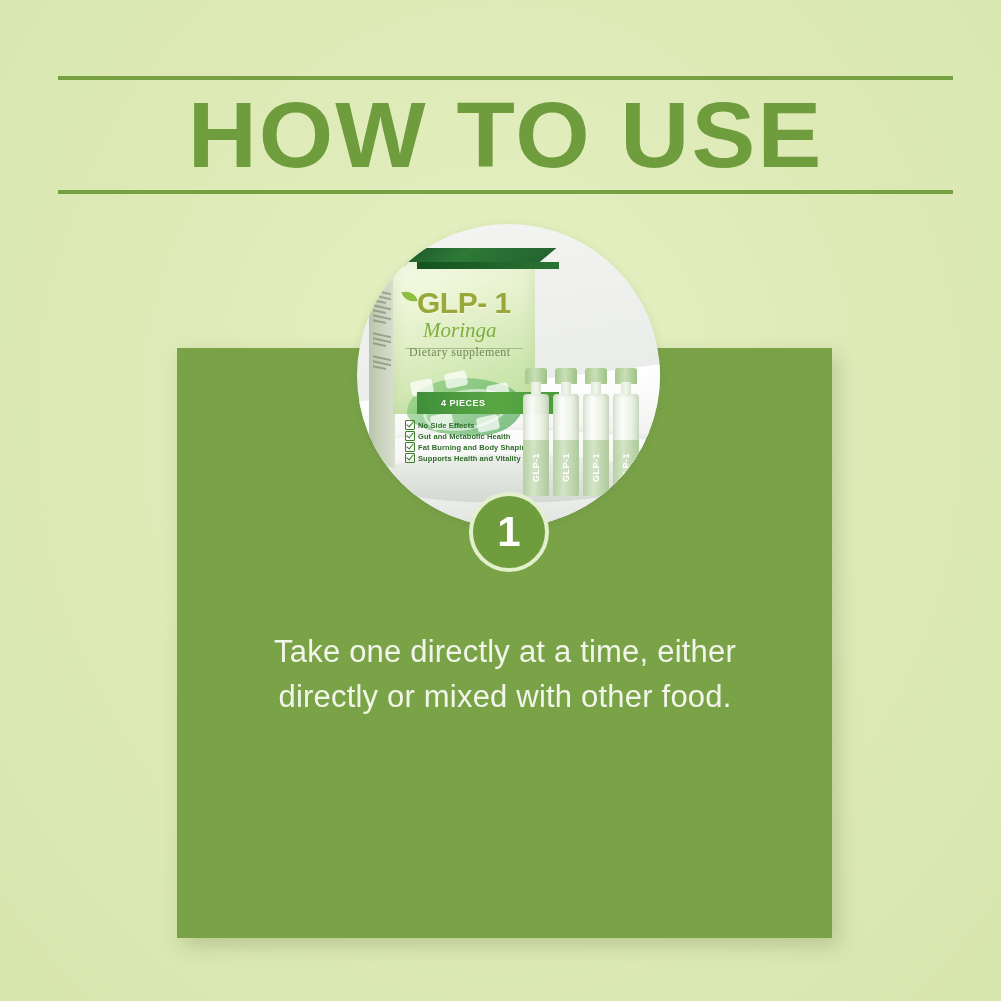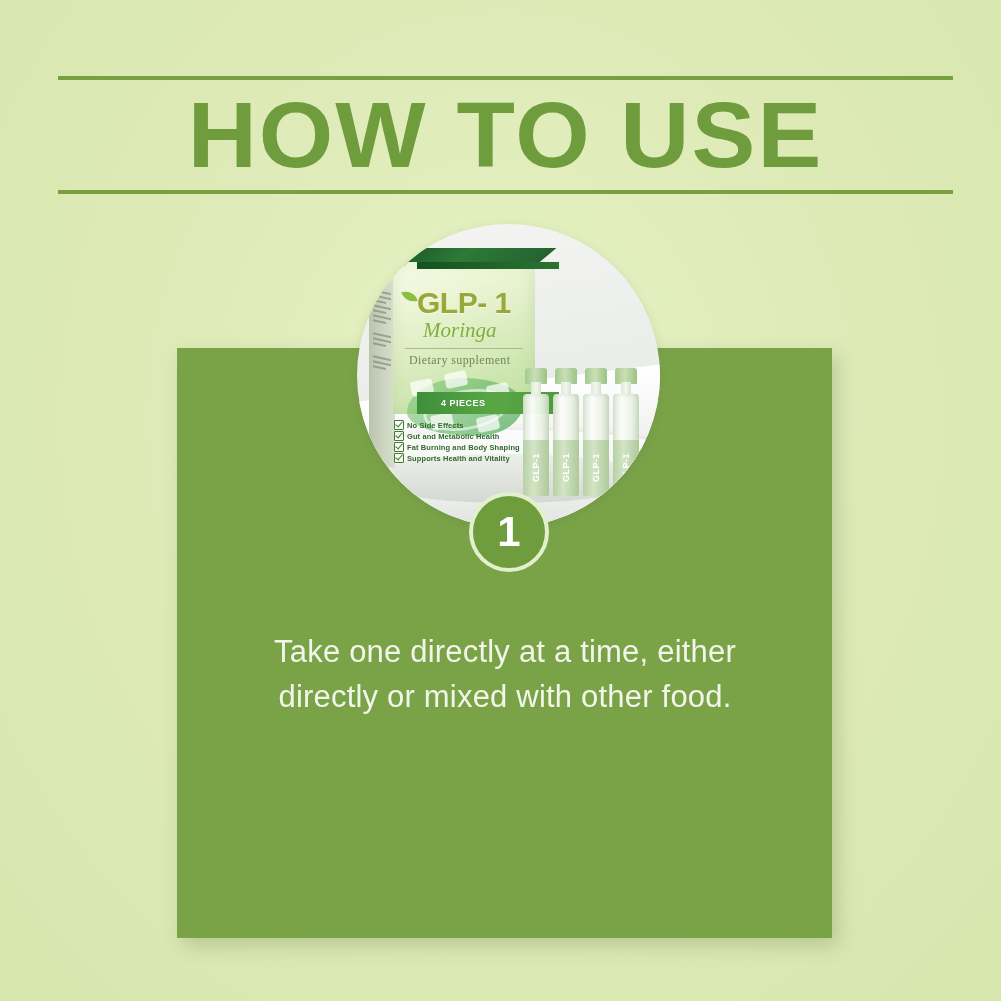--- a/index.html
+++ b/index.html
@@ -239,21 +239,21 @@
     left: 12px;
     top: 86px;
     width: 118px;
     height: 1px;
     background: #9cae7e;
     opacity: 0.8;
   }
   .dietary {
     position: absolute;
     left: 16px;
-    top: 91px;
+    top: 83px;
     font-family: "Liberation Serif", serif;
     font-size: 12px;
     color: #6d8a52;
     letter-spacing: 0.4px;
   }
 
   .swirl {
     position: absolute;
     left: 8px;
     top: 108px;
@@ -289,21 +289,21 @@
     transform: rotate(-12deg);
   }
   .swirl .chip.c1 { left: 10px; top: 10px; }
   .swirl .chip.c2 { left: 44px; top: 2px; }
   .swirl .chip.c3 { left: 86px; top: 14px; }
   .swirl .chip.c4 { left: 30px; top: 44px; }
   .swirl .chip.c5 { left: 76px; top: 46px; }
 
   .bullets {
     position: absolute;
-    left: 1px;
+    left: 12px;
     top: 158px;
     width: 126px;
   }
   .bullet {
     display: flex;
     align-items: center;
     margin-bottom: 1px;
   }
   .tick {
     width: 8px;

